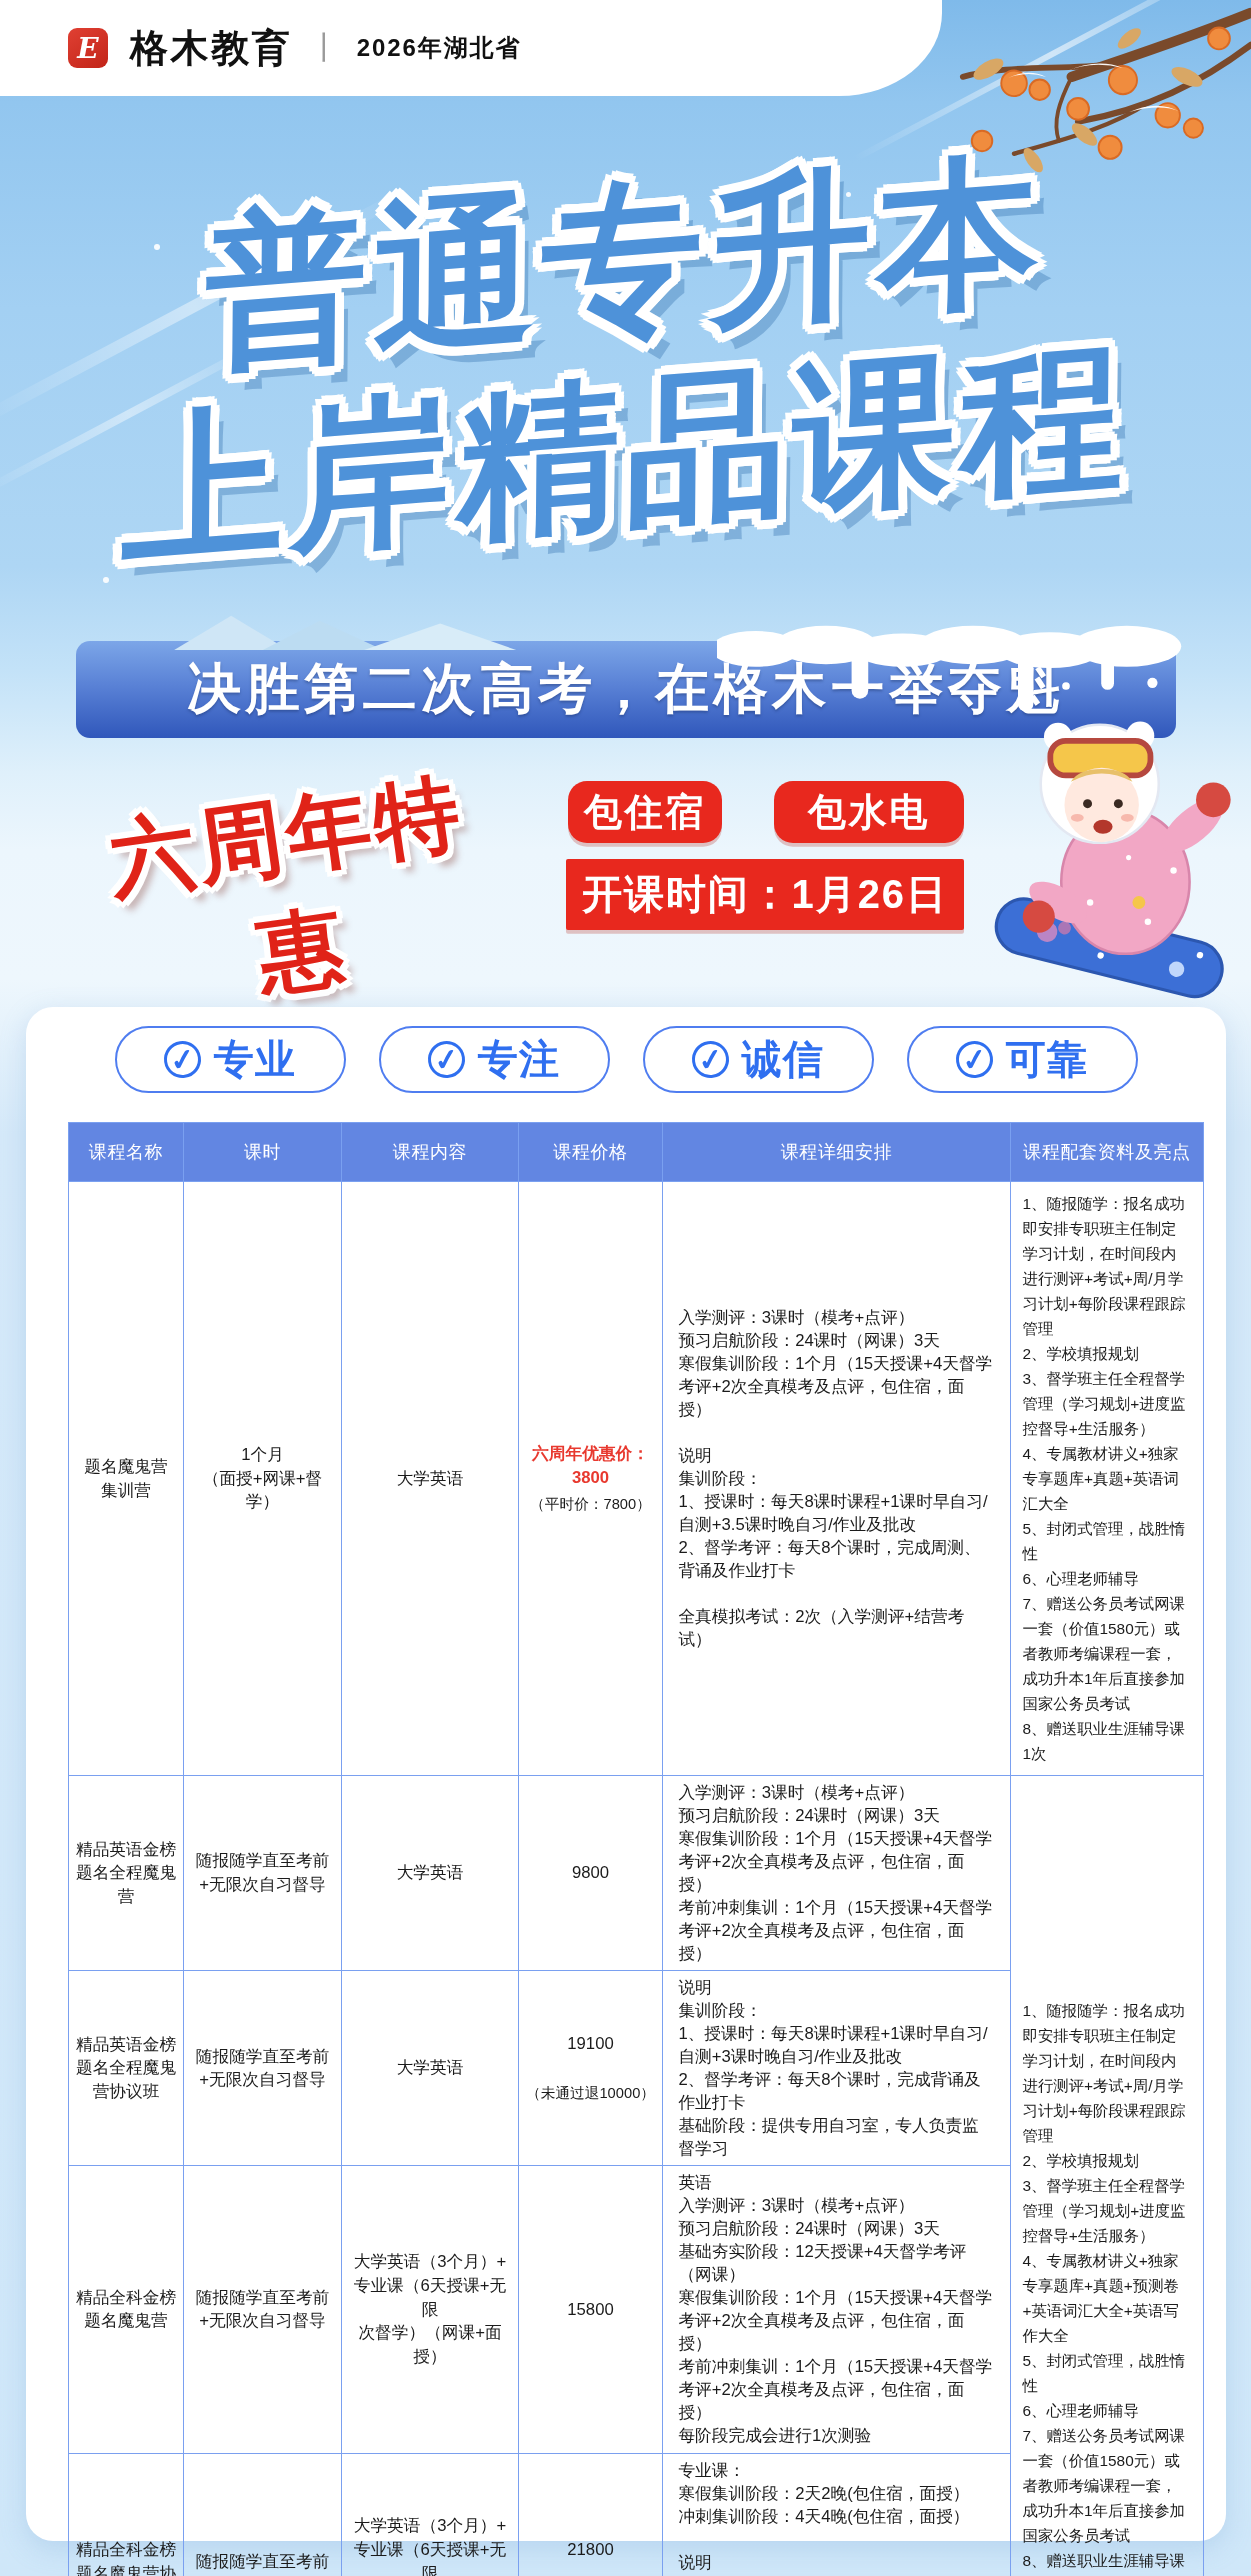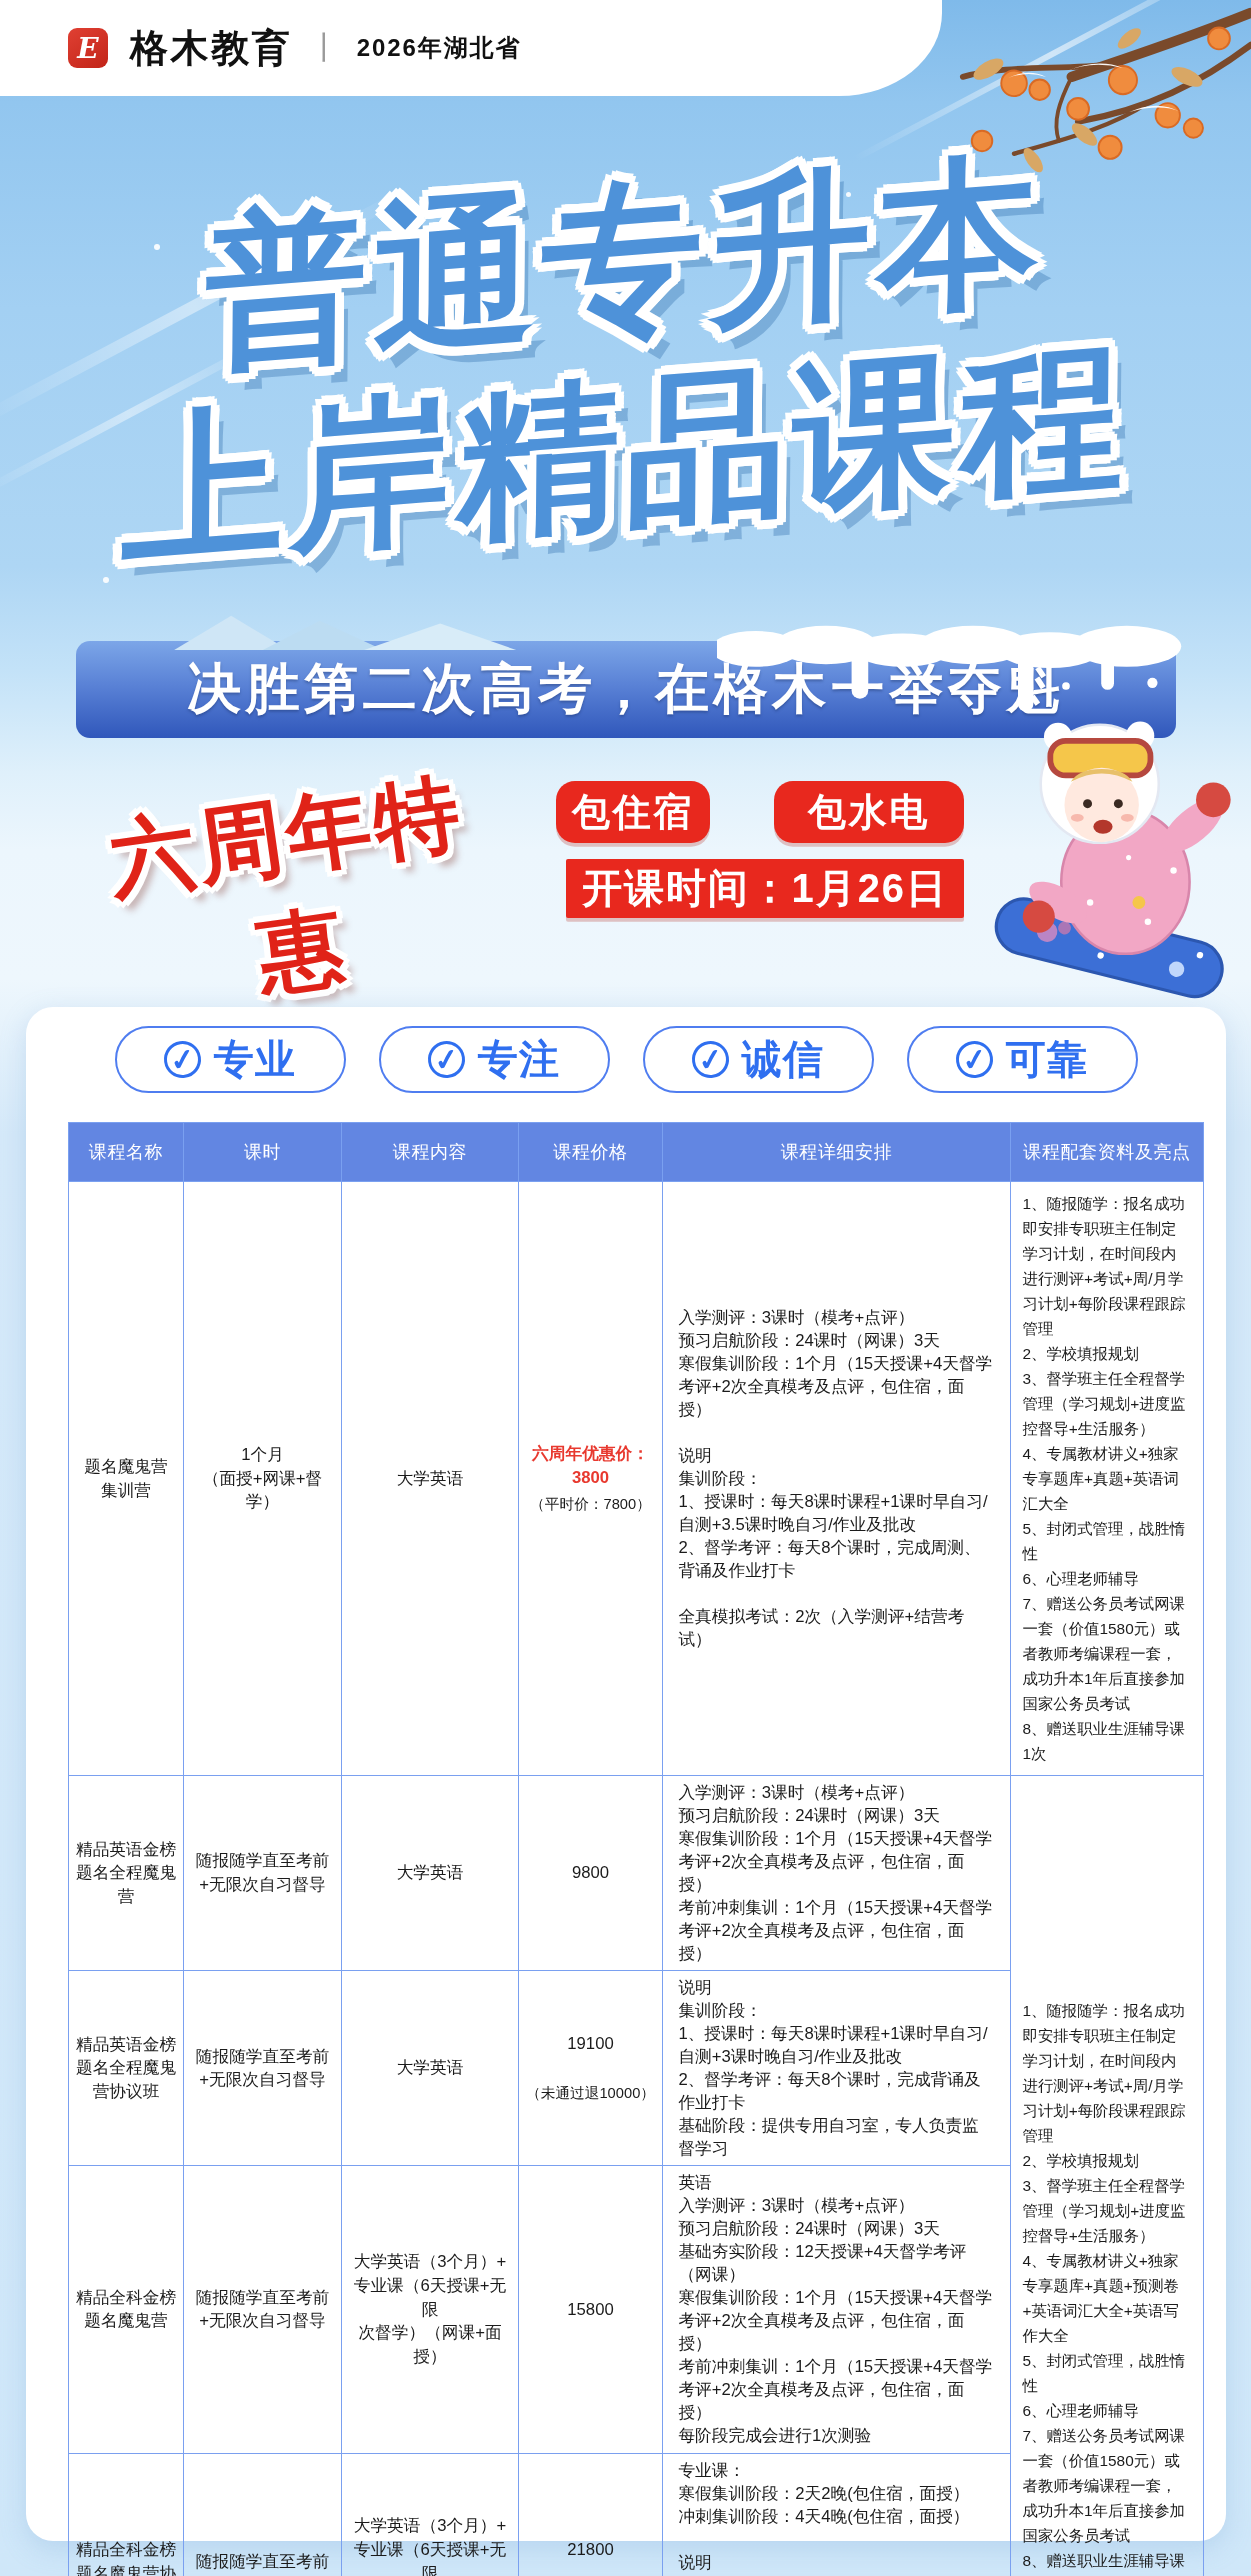--- a/index.html
+++ b/index.html
@@ -51,23 +51,23 @@
   .promo-headline { position:absolute; left:96px; top:779px; width:397px; text-align:center; z-index:3;
     font-size:85px; font-weight:900; color:#e02318; letter-spacing:3.8px;
     font-family:"Liberation Serif", serif; transform:rotate(-8deg);
     text-shadow:
       0 -6.4px 0 #fff, 0 6.4px 0 #fff, -6.4px 0 0 #fff, 6.4px 0 0 #fff,
       -5.1px -5.1px 0 #fff, 5.1px -5.1px 0 #fff, -5.1px 5.1px 0 #fff, 5.1px 5.1px 0 #fff,
       7.7px 10.3px 7.7px rgba(120,40,30,.35); }
   .pill-red { position:absolute; z-index:3; background:#e8281e; color:#fff; border-radius:19px;
     display:flex; align-items:center; justify-content:center; font-weight:bold;
     box-shadow:0 3.8px 0 rgba(180,30,20,.25); }
-  .badge1 { left:556px; top:781px; width:154px; height:62px; font-size:38px; letter-spacing:2.6px; }
+  .badge1 { left:568px; top:781px; width:154px; height:62px; font-size:38px; letter-spacing:2.6px; }
   .badge2 { left:774px; top:781px; width:190px; height:62px; font-size:38px; letter-spacing:2.6px; }
-  .start-box { left:566px; top:859px; width:398px; height:59px; font-size:40px; letter-spacing:1.9px; border-radius:2px; }
+  .start-box { left:566px; top:859px; width:398px; height:71px; font-size:40px; letter-spacing:1.9px; border-radius:2px; }
   .mascot { position:absolute; left:981px; top:710px; z-index:6; }
   
   .card { position:absolute; left:26px; top:1007px; width:1200px; height:1534px; background:#ffffff;
     border-radius:27px; z-index:5; box-shadow:0 7.7px 26px rgba(110,160,210,.25); }
   .features { position:absolute; left:0; top:19px; width:100%; display:flex; justify-content:center; gap:33px; }
   .feature-pill { width:231px; height:67px; border:2.6px solid #4f7df0; border-radius:38px; background:#fff;
     display:flex; align-items:center; justify-content:center; gap:13px; }
   .check-circle { width:37px; height:37px; border:3.8px solid #2f6ff0; border-radius:50%; color:#2f6ff0;
     display:flex; align-items:center; justify-content:center; font-size:29.5px; font-weight:900;
     transform:rotate(-8deg); line-height:1; }

